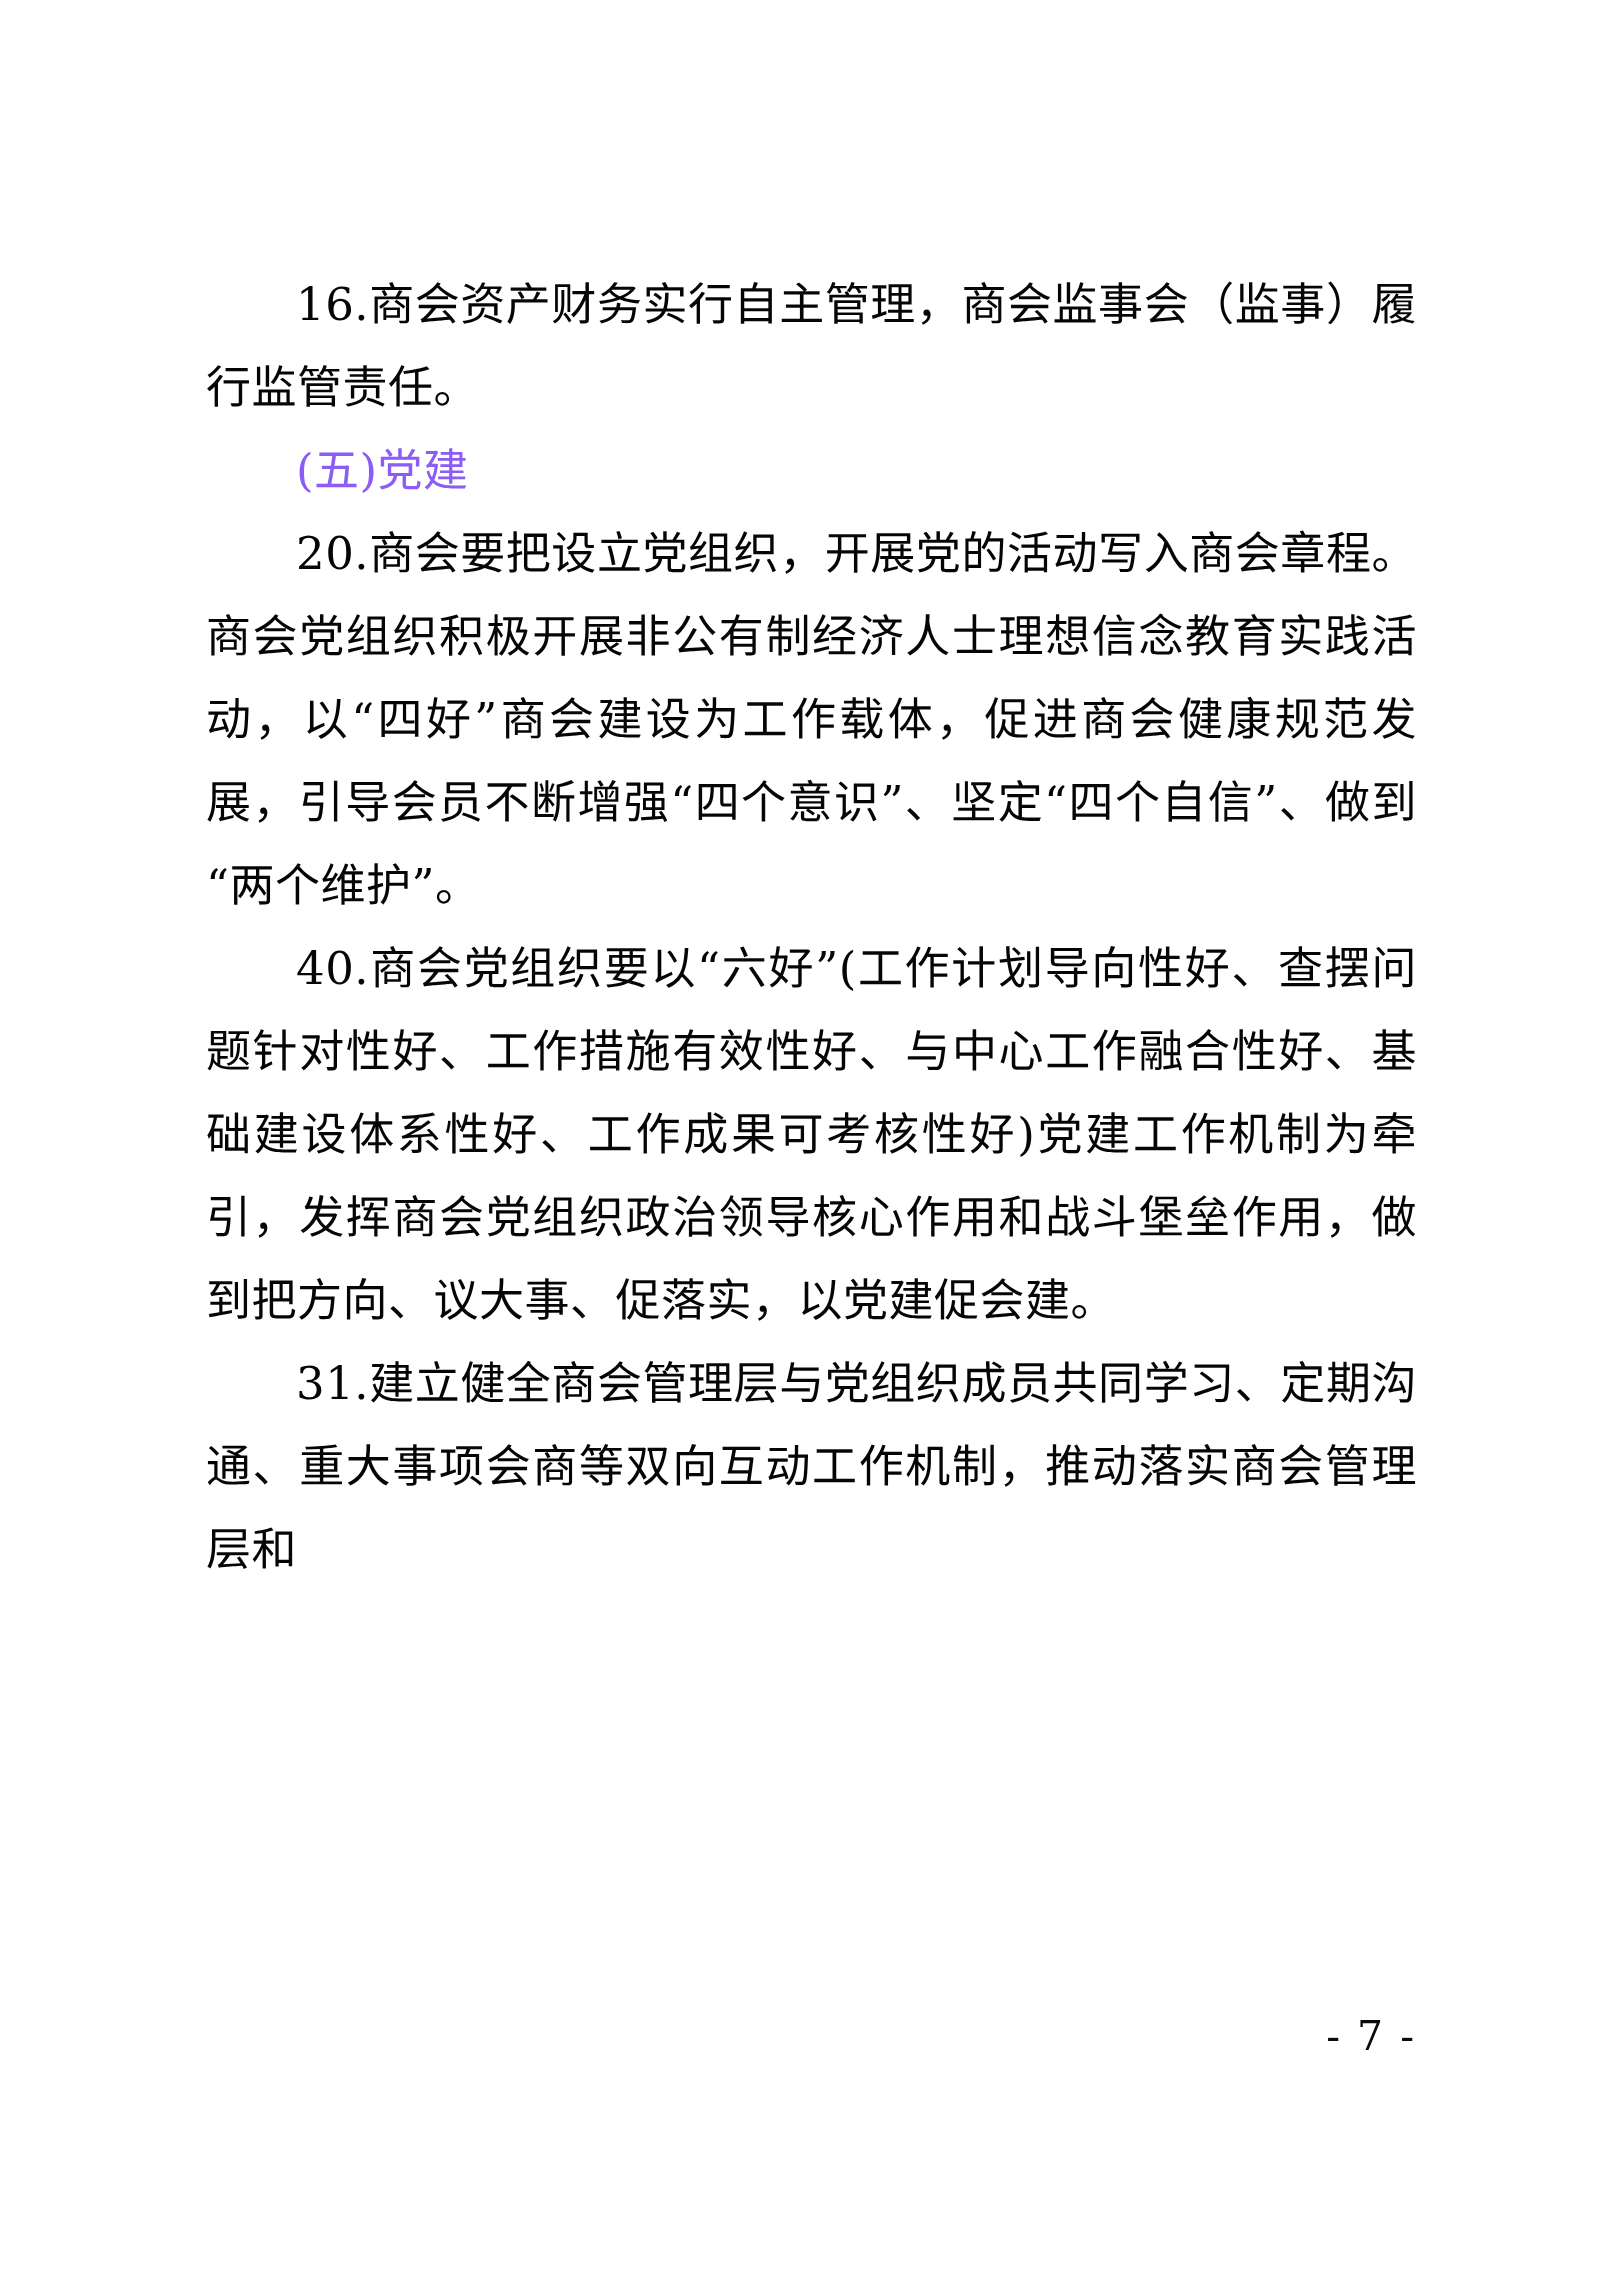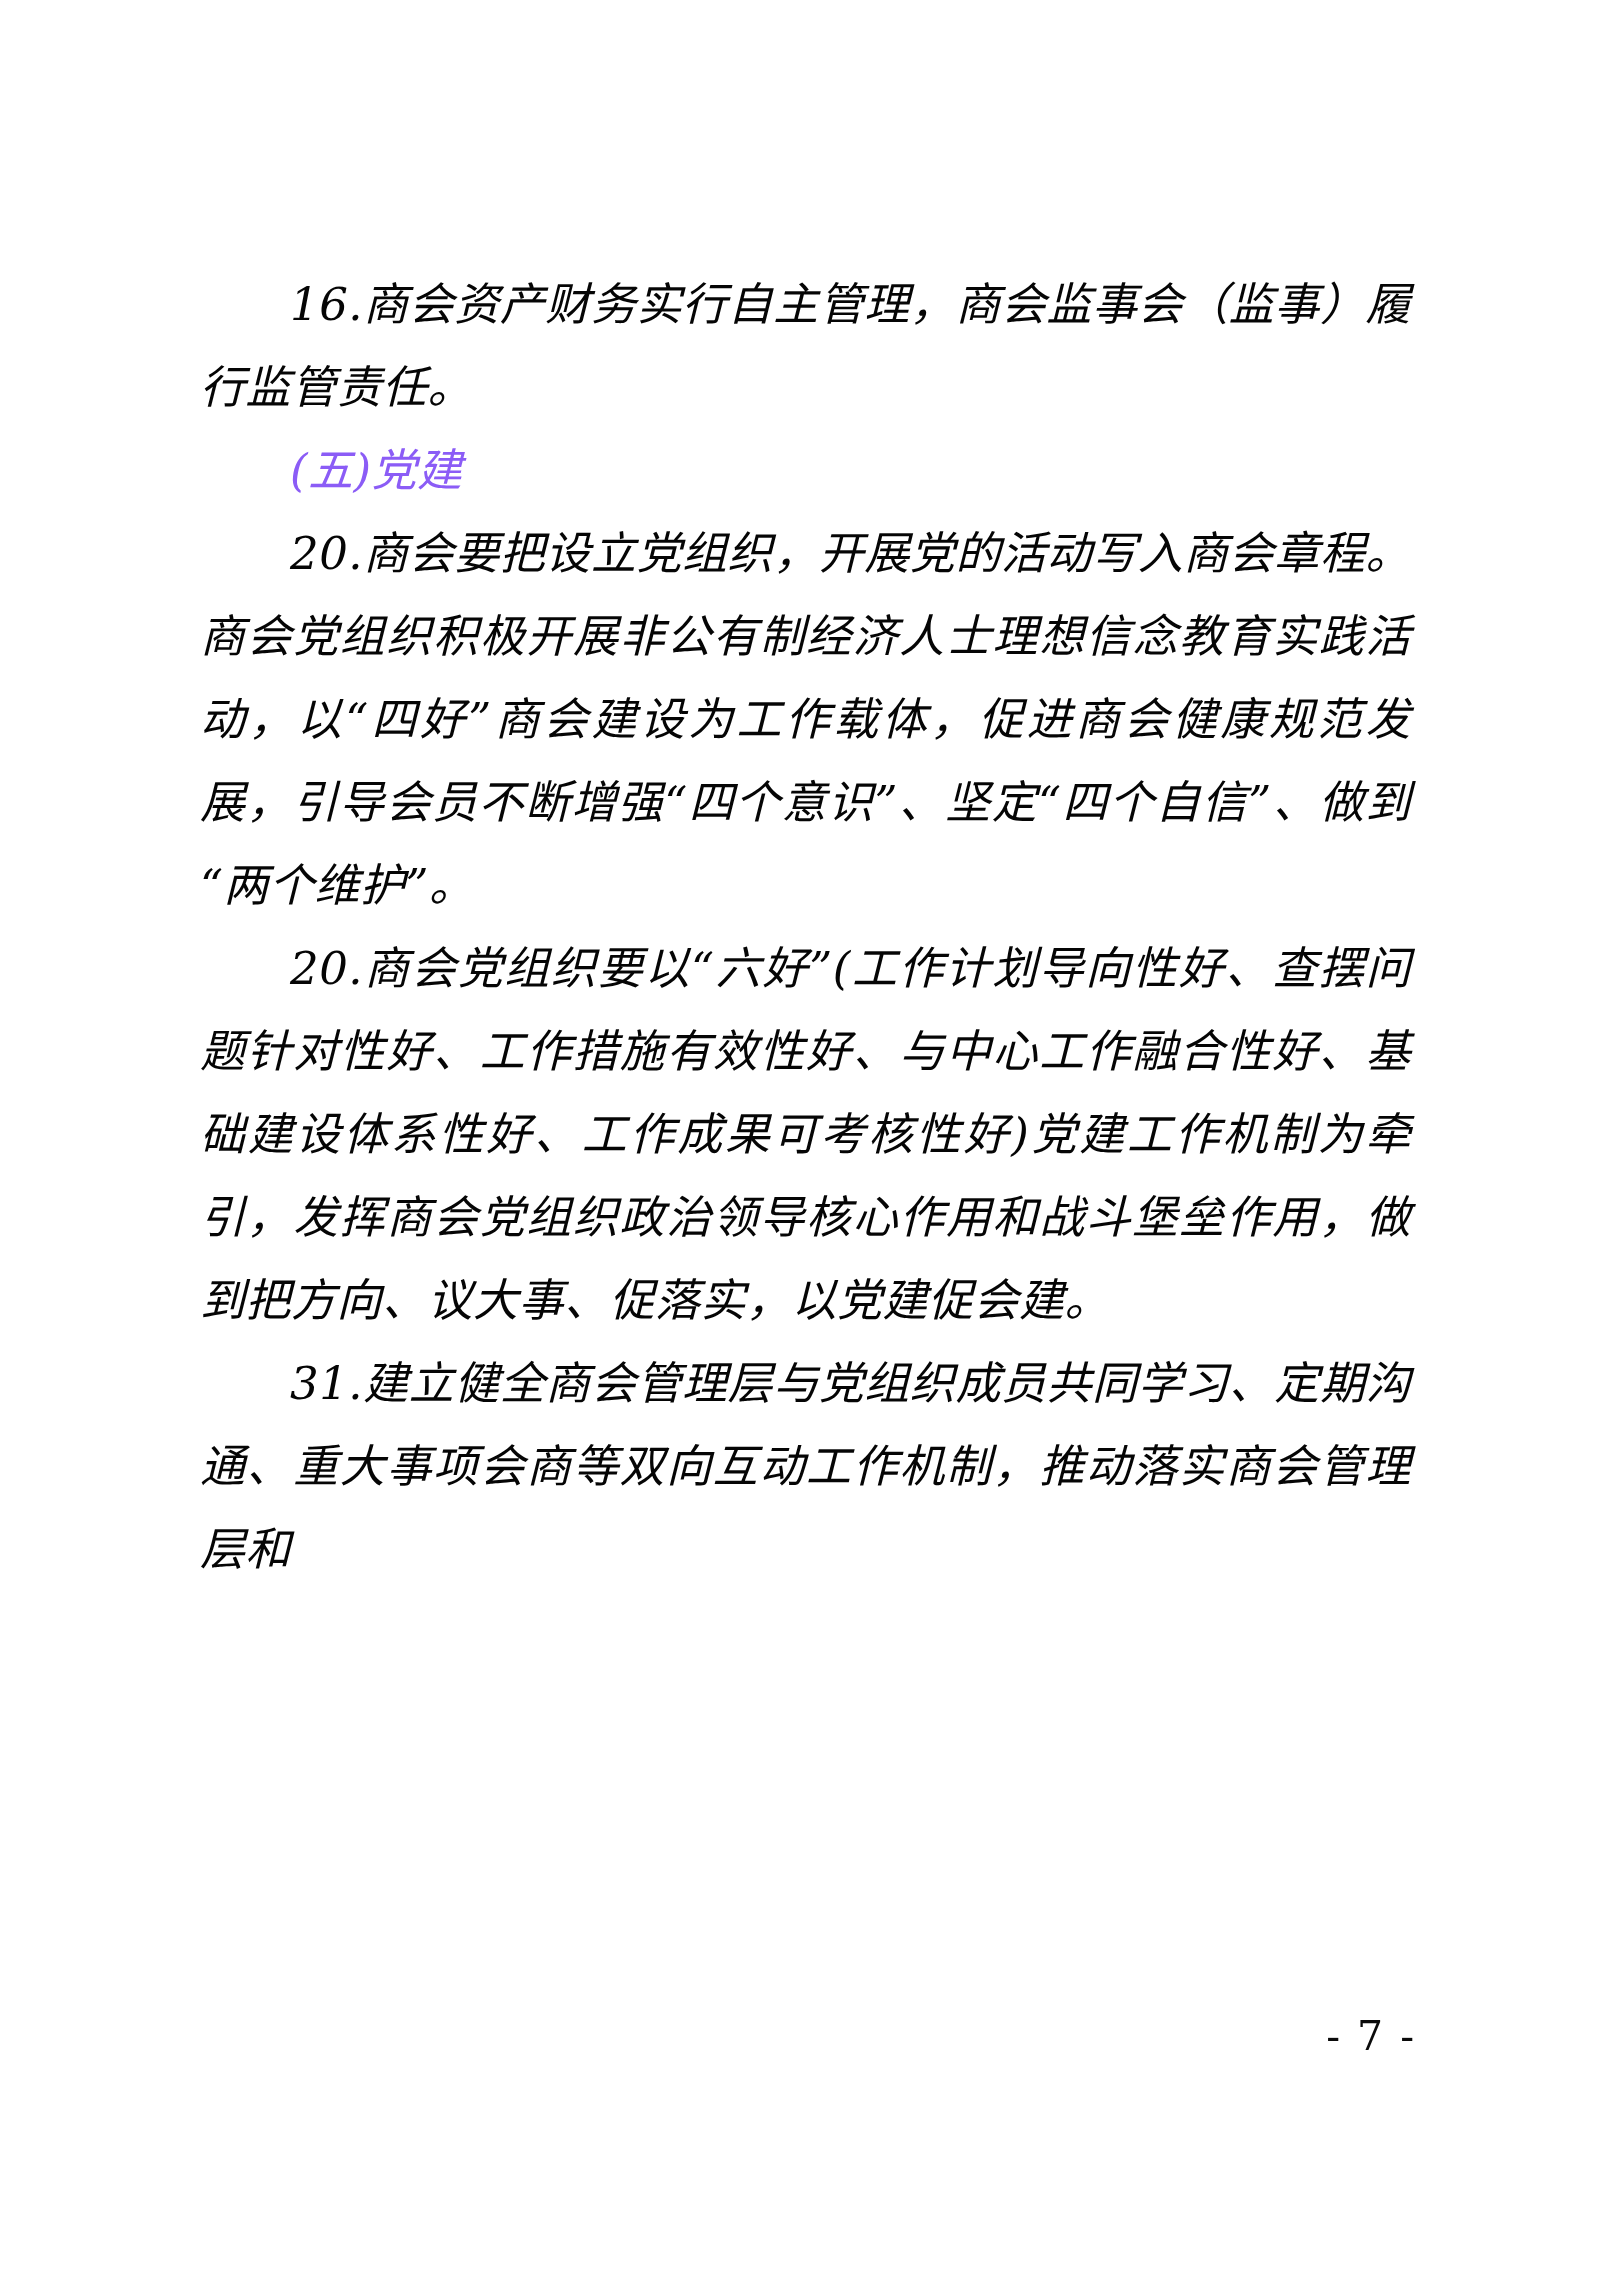--- a/index.html
+++ b/index.html
@@ -13,24 +13,23 @@
     position: relative;
     width: 1621px;
     height: 2293px;
     background: #ffffff;
     overflow: hidden;
     box-sizing: border-box;
   }
 
   .text-column {
     position: absolute;
-    left: 200px;
+    left: 206px;
     top: 263px;
     width: 1211px;
-    font-style: italic;
   }
 
   
   .para {
     font-family: "DejaVu Serif", "Liberation Serif", serif;
     font-size: 45px;
     line-height: 83px;
     color: #050505;
     text-align: justify;
     text-justify: inter-character;
@@ -80,21 +79,21 @@
   <div class="text-column">
 
     <p class="para">16.商会资产财务实行自主管理，商会监事会（监事）履行监管责任。</p>
 
 
 
     <p class="heading">(五)党建</p>
 
     <p class="para">20.商会要把设立党组织，开展党的活动写入商会章程。商会党组织积极开展非公有制经济人士理想信念教育实践活动，以“四好”商会建设为工作载体，促进商会健康规范发展，引导会员不断增强“四个意识”、坚定“四个自信”、做到“两个维护”。</p>
 
-    <p class="para">20.商会党组织要以“六好”(工作计划导向性好、查摆问题针对性好、工作措施有效性好、与中心工作融合性好、基础建设体系性好、工作成果可考核性好)党建工作机制为牵引，发挥商会党组织政治领导核心作用和战斗堡垒作用，做到把方向、议大事、促落实，以党建促会建。</p>
+    <p class="para">40.商会党组织要以“六好”(工作计划导向性好、查摆问题针对性好、工作措施有效性好、与中心工作融合性好、基础建设体系性好、工作成果可考核性好)党建工作机制为牵引，发挥商会党组织政治领导核心作用和战斗堡垒作用，做到把方向、议大事、促落实，以党建促会建。</p>
 
     <p class="para">31.建立健全商会管理层与党组织成员共同学习、定期沟通、重大事项会商等双向互动工作机制，推动落实商会管理层和</p>
 
   </div>
 
   <div class="page-footer">
     <span class="page-number">- 7 -</span>
   </div>
 
 </div>

